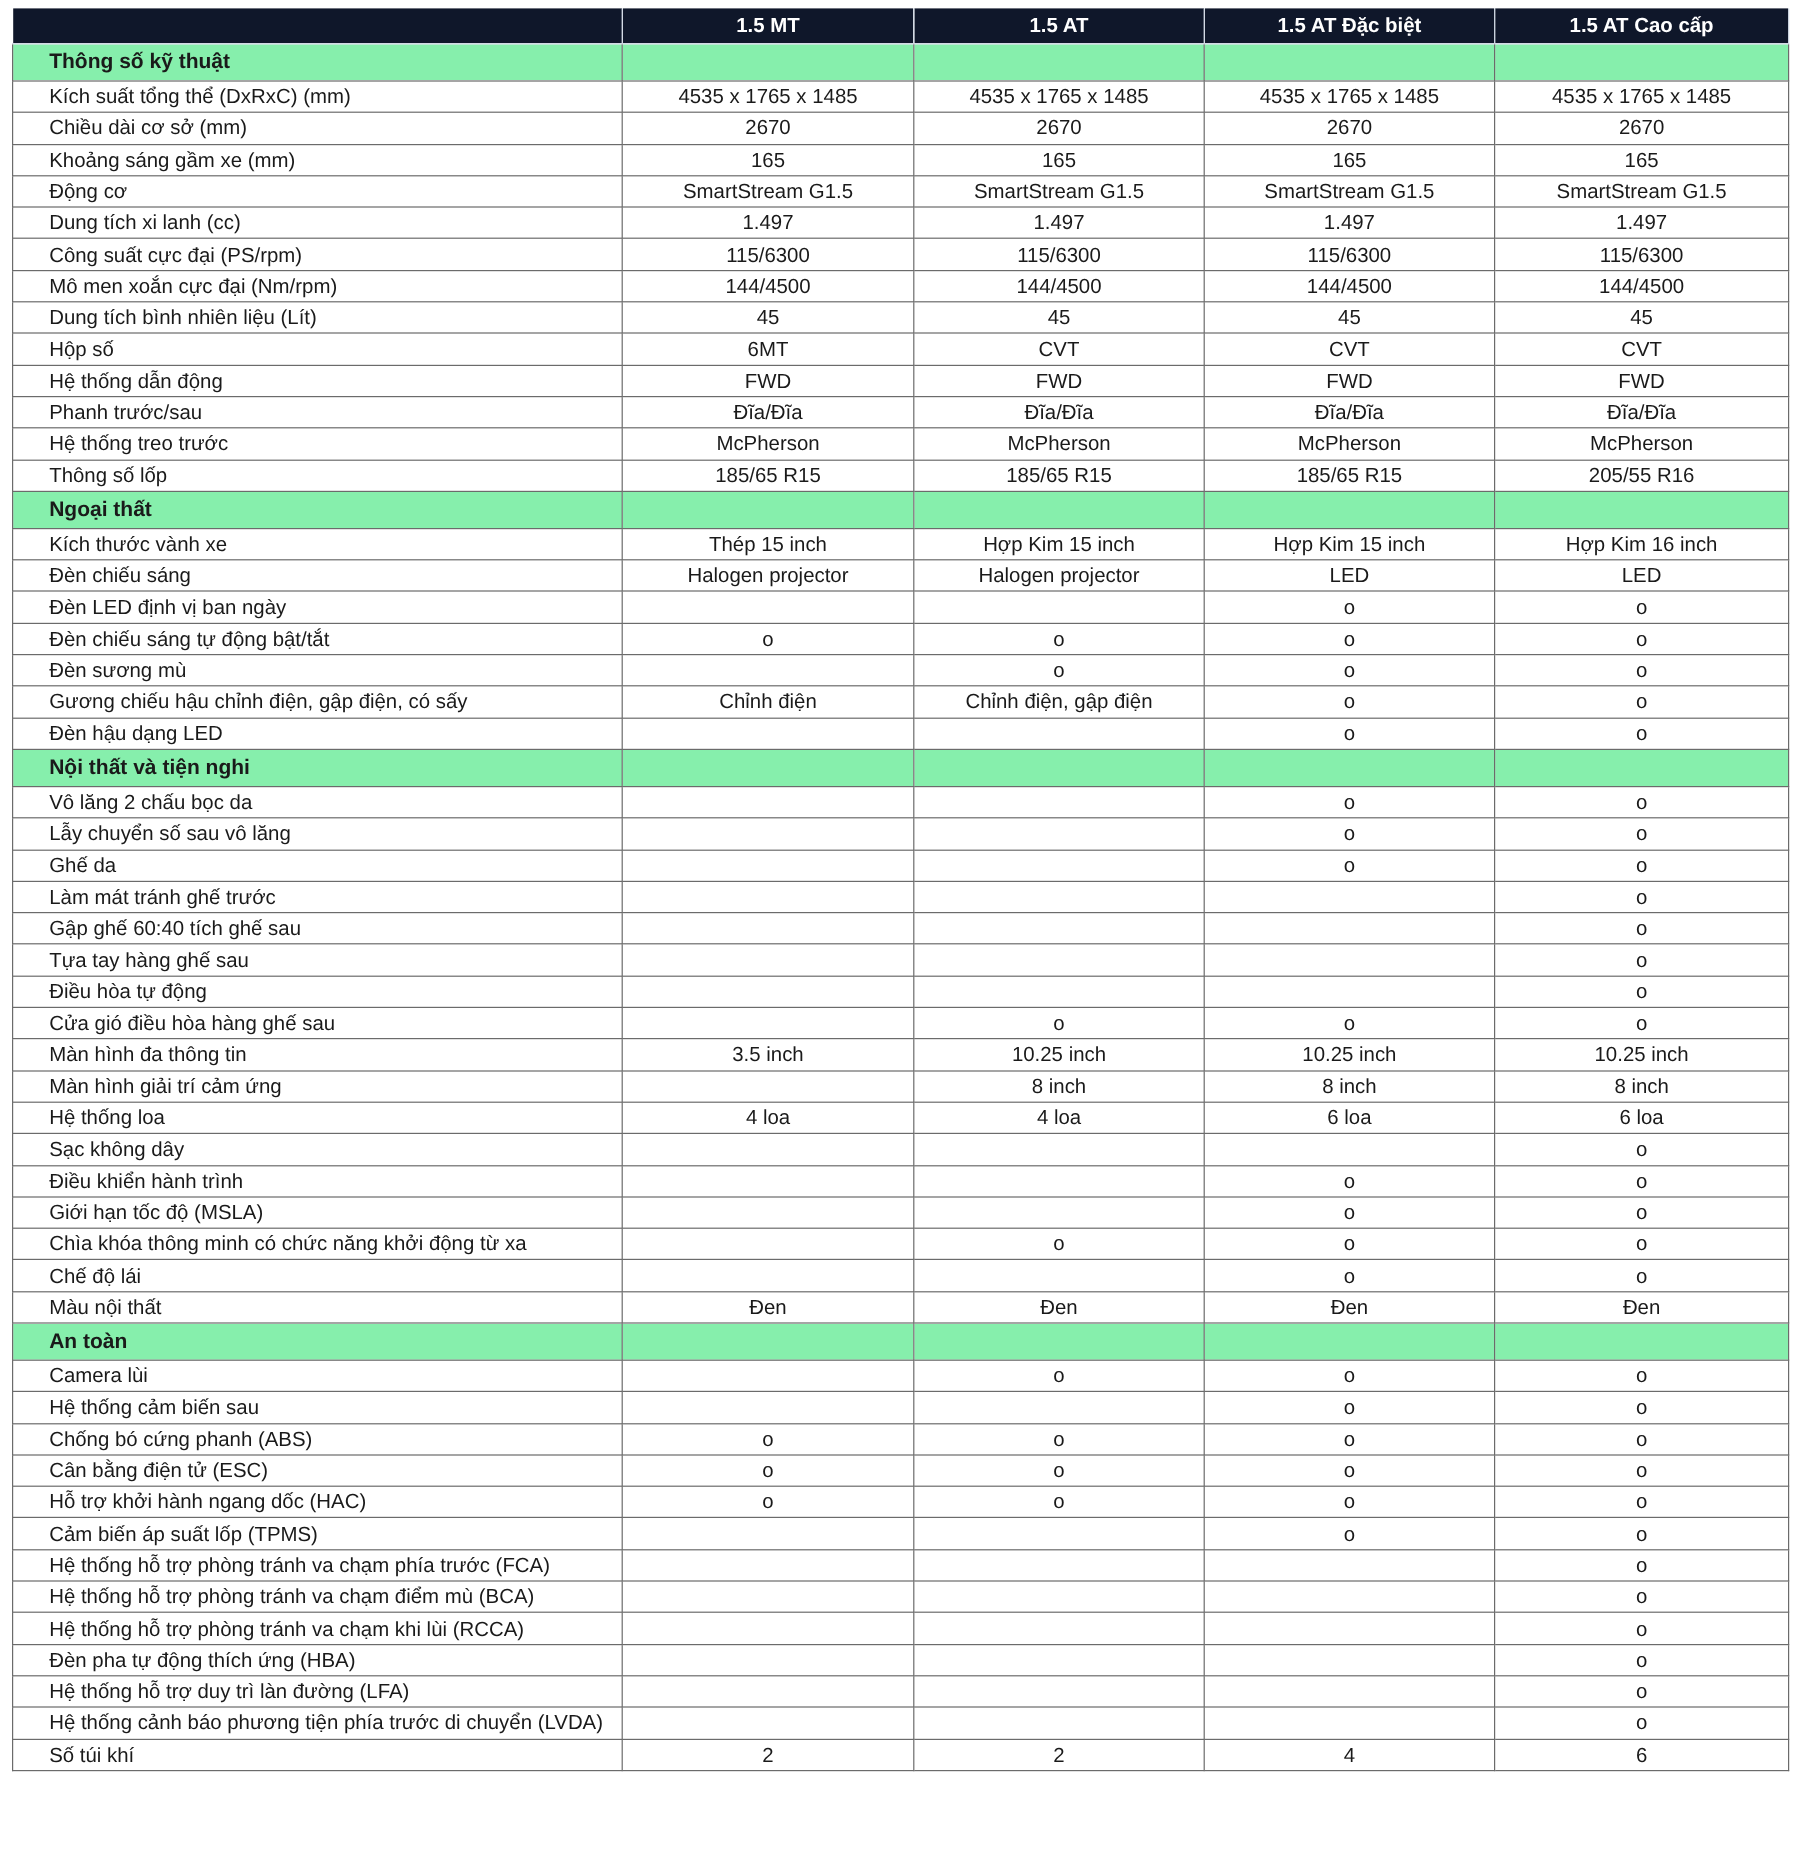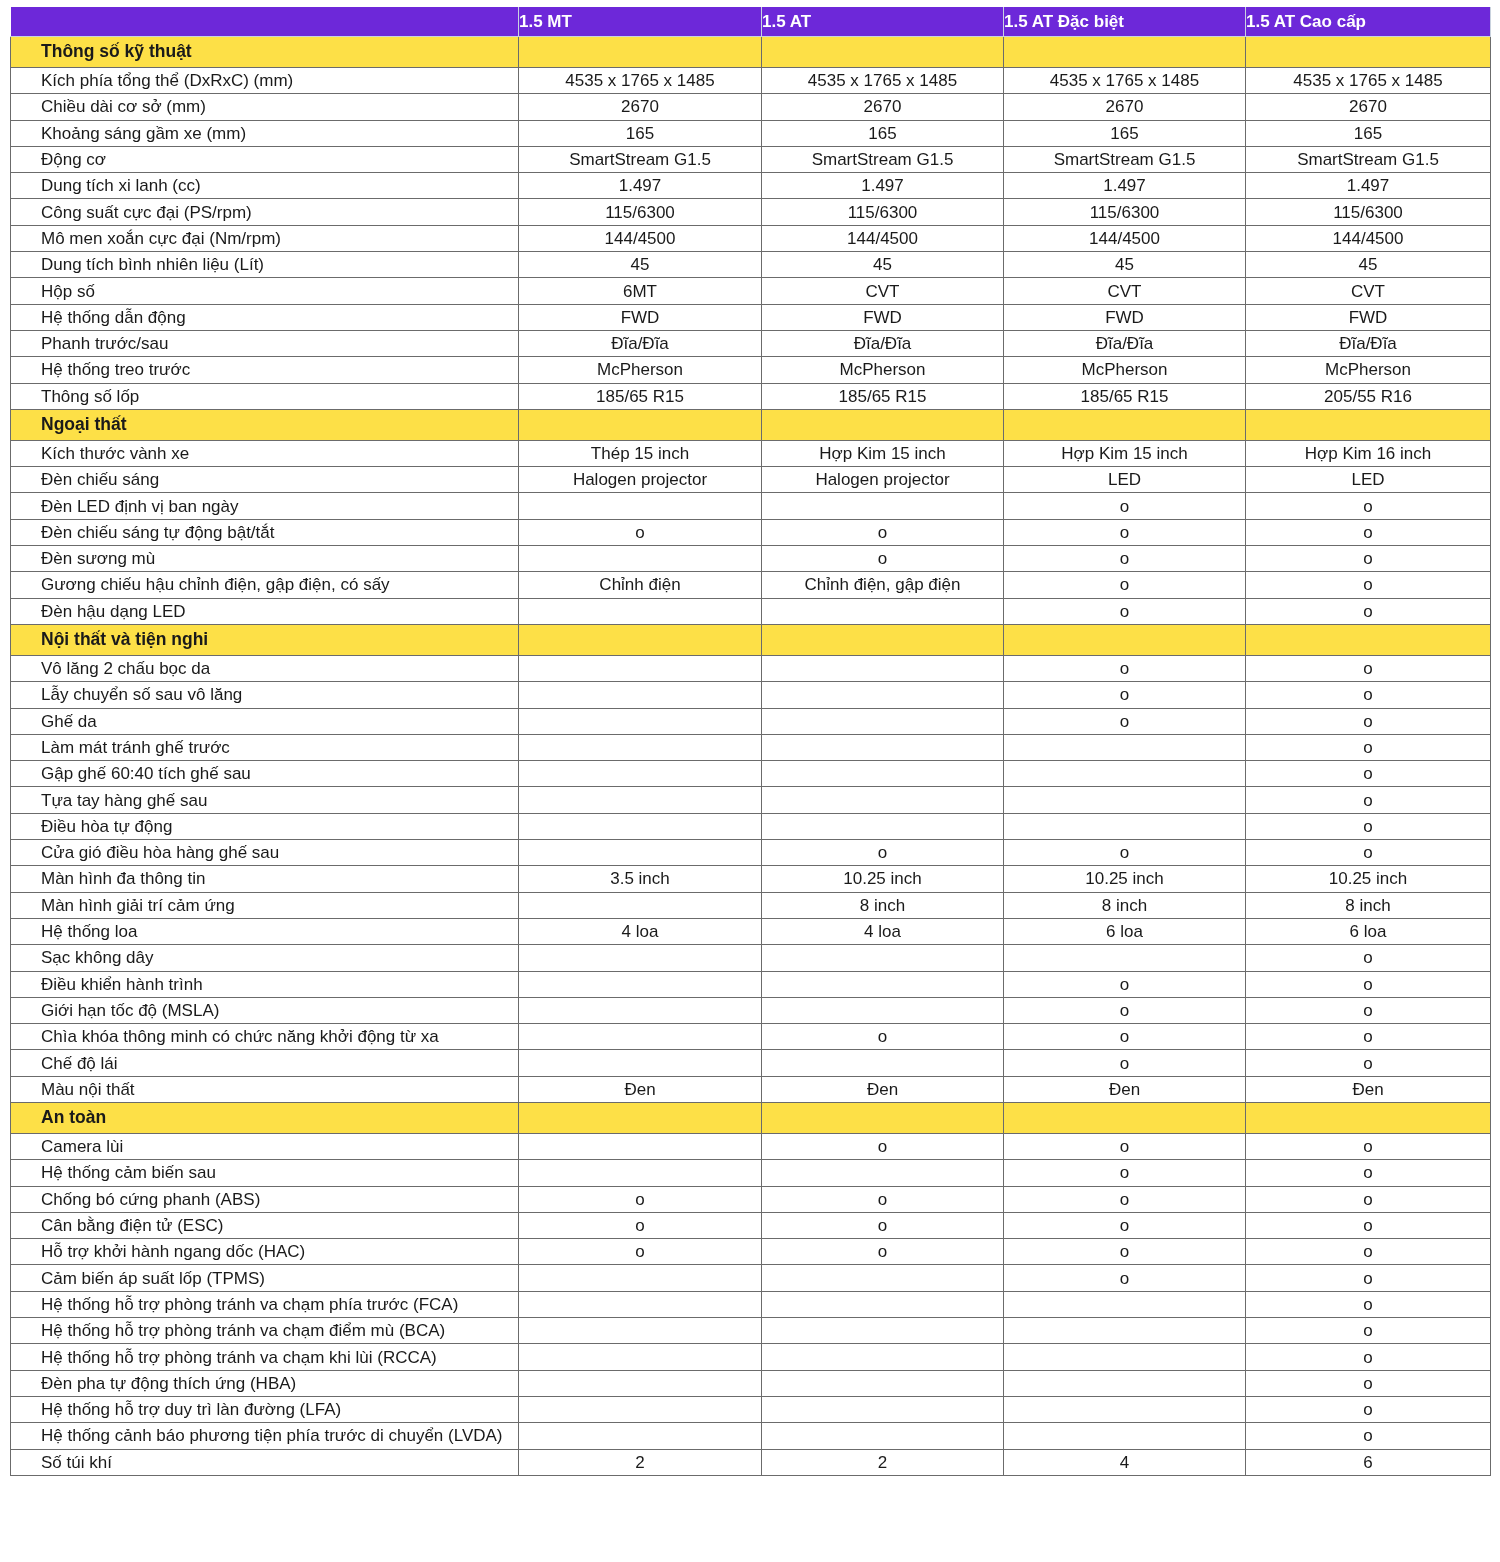--- a/index.html
+++ b/index.html
@@ -7,23 +7,23 @@
   table.spec {
     position: absolute; left: 10px; top: 7px;
     width: 1480px; border-collapse: collapse; table-layout: fixed;
   }
   col.c0 { width: 508px; }
   col.c1 { width: 243px; }
   col.c2 { width: 242px; }
   col.c3 { width: 242px; }
   col.c4 { width: 245px; }
   th, td { border: 1px solid #6b6b6b; padding: 0; font-size: 17px; line-height: 1; white-space: nowrap; overflow: hidden; }
-  thead th { background: #6d28d9; color: #ffffff; font-weight: bold; height: 29px; text-align: left; border-color: #c9d2de; border-top: none; }
+  thead th { background: #0f172a; color: #ffffff; font-weight: bold; height: 29px; text-align: center; border-color: #c9d2de; border-top: none; }
   thead th.blank { border-left: none; }
-  tr.section td { background: #fde047; height: 30px; font-weight: bold; font-size: 17.5px; }
+  tr.section td { background: #86efac; height: 30px; font-weight: bold; font-size: 17.5px; }
   tr.section td.label { padding-left: 30px; }
   tr.row td { height: 25.3px; background: #ffffff; }
   td.label { text-align: left; padding-left: 30px; }
   td.val { text-align: center; }
 </style>
 </head>
 <body>
 
 <table class="spec">
   <colgroup>
@@ -44,21 +44,21 @@
   </thead>
   <tbody id="tbody">
       <tr class="section">
         <td class="label">Thông số kỹ thuật</td>
         <td></td>
         <td></td>
         <td></td>
         <td></td>
       </tr>
       <tr class="row">
-        <td class="label">Kích phía tổng thể (DxRxC) (mm)</td>
+        <td class="label">Kích suất tổng thể (DxRxC) (mm)</td>
         <td class="val">4535 x 1765 x 1485</td>
         <td class="val">4535 x 1765 x 1485</td>
         <td class="val">4535 x 1765 x 1485</td>
         <td class="val">4535 x 1765 x 1485</td>
       </tr>
       <tr class="row">
         <td class="label">Chiều dài cơ sở (mm)</td>
         <td class="val">2670</td>
         <td class="val">2670</td>
         <td class="val">2670</td>

